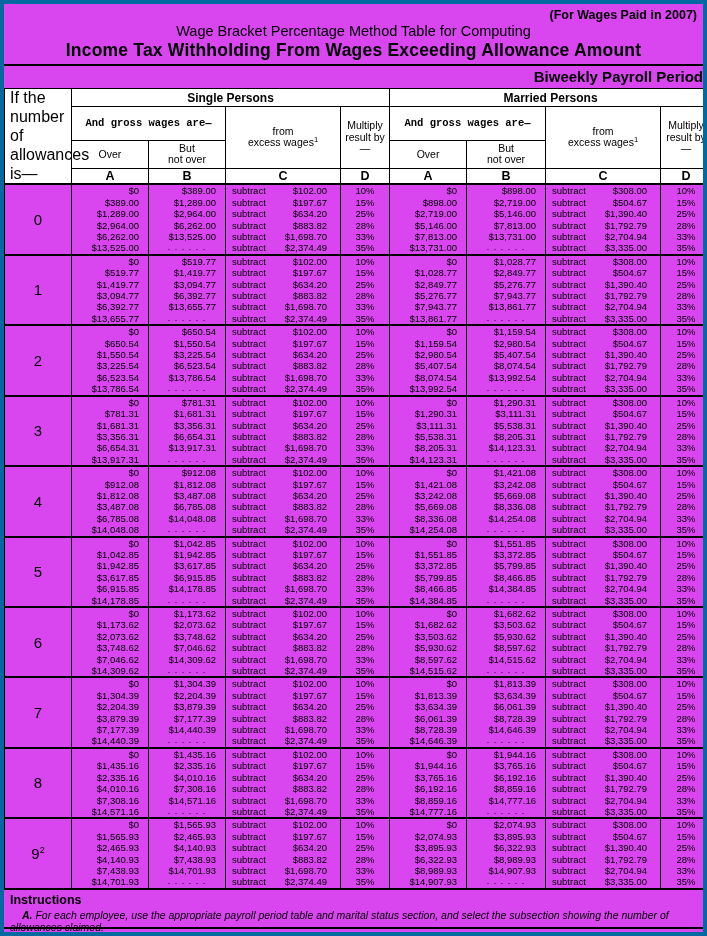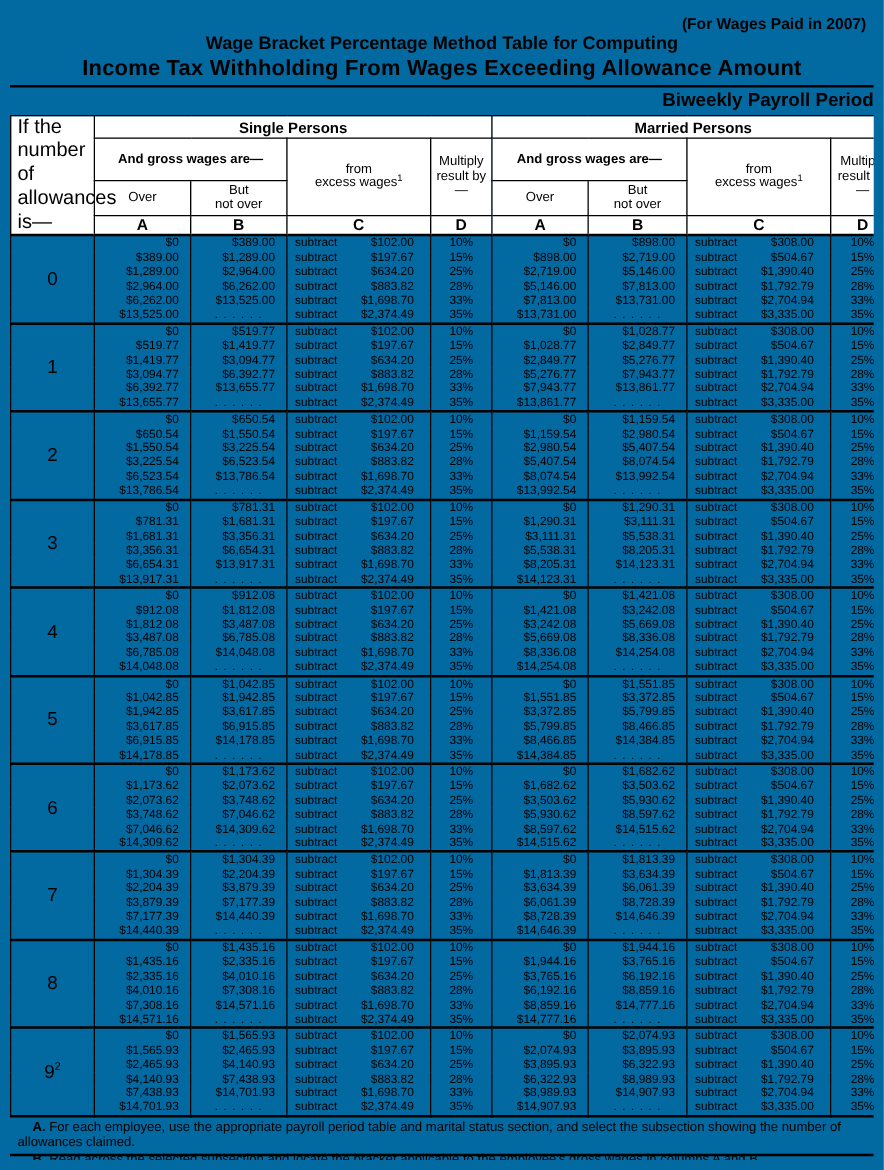--- a/index.html
+++ b/index.html
@@ -1,51 +1,51 @@
 <!DOCTYPE html>
 <html><head>
 <meta charset="utf-8">
 <style>
   * { box-sizing: border-box; margin: 0; padding: 0; }
   html, body { background: #fff; }
   body { width: 707px; font-family: "Liberation Sans", sans-serif; color: #000; }
-  .page { position: relative; width: 707px; height: 936px; border: 8px solid #0369a1; background: #0369a1; overflow: hidden; }
+  .page { position: relative; width: 707px; height: 936px; border: 4px solid #0369a1; background: #d946ef; overflow: hidden; }
 
   .topnote { text-align: right; font-weight: bold; font-size: 12.5px; padding: 4px 6px 0 0; }
-  .title1 { text-align: center; font-weight: bold; font-size: 14.5px; margin-top: 1px; }
+  .title1 { text-align: center; font-weight: normal; font-size: 14.5px; margin-top: 1px; }
   .title2 { text-align: center; font-weight: bold; font-size: 17.5px; margin-top: 1px; letter-spacing: 0.2px; }
   .rule  { border-top: 2.5px solid #000; margin-top: 3px; }
   .period { text-align: right; font-weight: bold; font-size: 15px; padding: 2px 0 3px 0; }
 
   table { border-collapse: collapse; width: 100%; table-layout: fixed; }
   thead th, thead td { border: 1px solid #000; background: #fff; text-align: center; }
   thead { border-bottom: 2px solid #000; }
   th.group  { font-size: 12px;  font-weight: bold;   height: 18px; }
-  th.gw     { font-size: 10.5px; font-weight: bold;  height: 18px; }
+  th.gw     { font-size: 10.5px; font-weight: bold;  height: 18px; font-family: Liberation Mono, monospace; }
   th.sub    { font-size: 10.5px; font-weight: normal; height: 28px; line-height: 1.12; vertical-align: middle; }
   th.letter { font-size: 12.5px; font-weight: bold;  height: 16px; border-bottom: 2px solid #000; }
   td.allowhead { font-size: 16px; text-align: left; vertical-align: middle; line-height: 1.18; padding: 0 5px; }
   sup { font-size: 7.5px; vertical-align: super; line-height: 0; }
 
   tbody td { border-left: 1px solid #000; border-right: 1px solid #000; font-size: 9.5px; line-height: 11.4px; height: 11px; padding: 0; vertical-align: bottom; }
   tbody tr.group-start td { border-top: 2px solid #000; }
   tbody { border-bottom: 2px solid #000; }
   td.allow { font-size: 15px; text-align: center; vertical-align: middle; font-weight: normal; }
   td.allow sup { font-size: 9px; }
   td.num  { text-align: right; padding-right: 9px; }
   td.dots { text-align: center; font-size: 9px; letter-spacing: 1px; }
   td.ccell { padding: 0 13px 0 6px; }
   td.ccell .subw { float: left; }
   td.ccell .suba { float: right; }
   td.rate { text-align: center; }
 
   .instructions { padding: 2px 6px 0 6px; font-size: 10.5px; line-height: 1.2; }
   .instructions h3 { font-size: 12.5px; font-weight: bold; margin: 1px 0 1px 0; }
   .instructions p { margin: 0; }
-  .instructions p.ind { text-indent: 12px; }
+  .instructions p.ind { text-indent: 12px; font-style: italic; }
   .bottomrule { position: absolute; left: 0; right: 0; bottom: 3px; border-top: 2px solid #000; }
 </style>
 </head>
 <body>
 
 <div class="page">
 
   <div class="topnote">(For Wages Paid in 2007)</div>
   <div class="title1">Wage Bracket Percentage Method Table for Computing</div>
   <div class="title2">Income Tax Withholding From Wages Exceeding Allowance Amount</div>
@@ -1075,20 +1075,21 @@
           <td class="ccell">
             <span class="subw">subtract</span>
             <span class="suba">$3,335.00</span>
           </td>
           <td class="rate">35%</td>
         </tr>
       </tbody>
   </table>
 
   <div class="instructions">
+    <h3>Instructions</h3>
     <p class="ind"><b>A.</b><span> For each employee, use the appropriate payroll period table and marital status section, and select the subsection showing the number of allowances claimed.</span></p>
     <p class="ind"><b>B.</b><span> Read across the selected subsection and locate the bracket applicable to the employee's gross wages in columns A and B.</span></p>
     <p class="ind"><b>C.</b><span> Subtract the amount shown in column C from the employee's excess wages (gross wages less amount for allowances claimed).</span></p>
 
   </div>
 
   <div class="bottomrule"></div>
 </div>
 
 </body></html>

